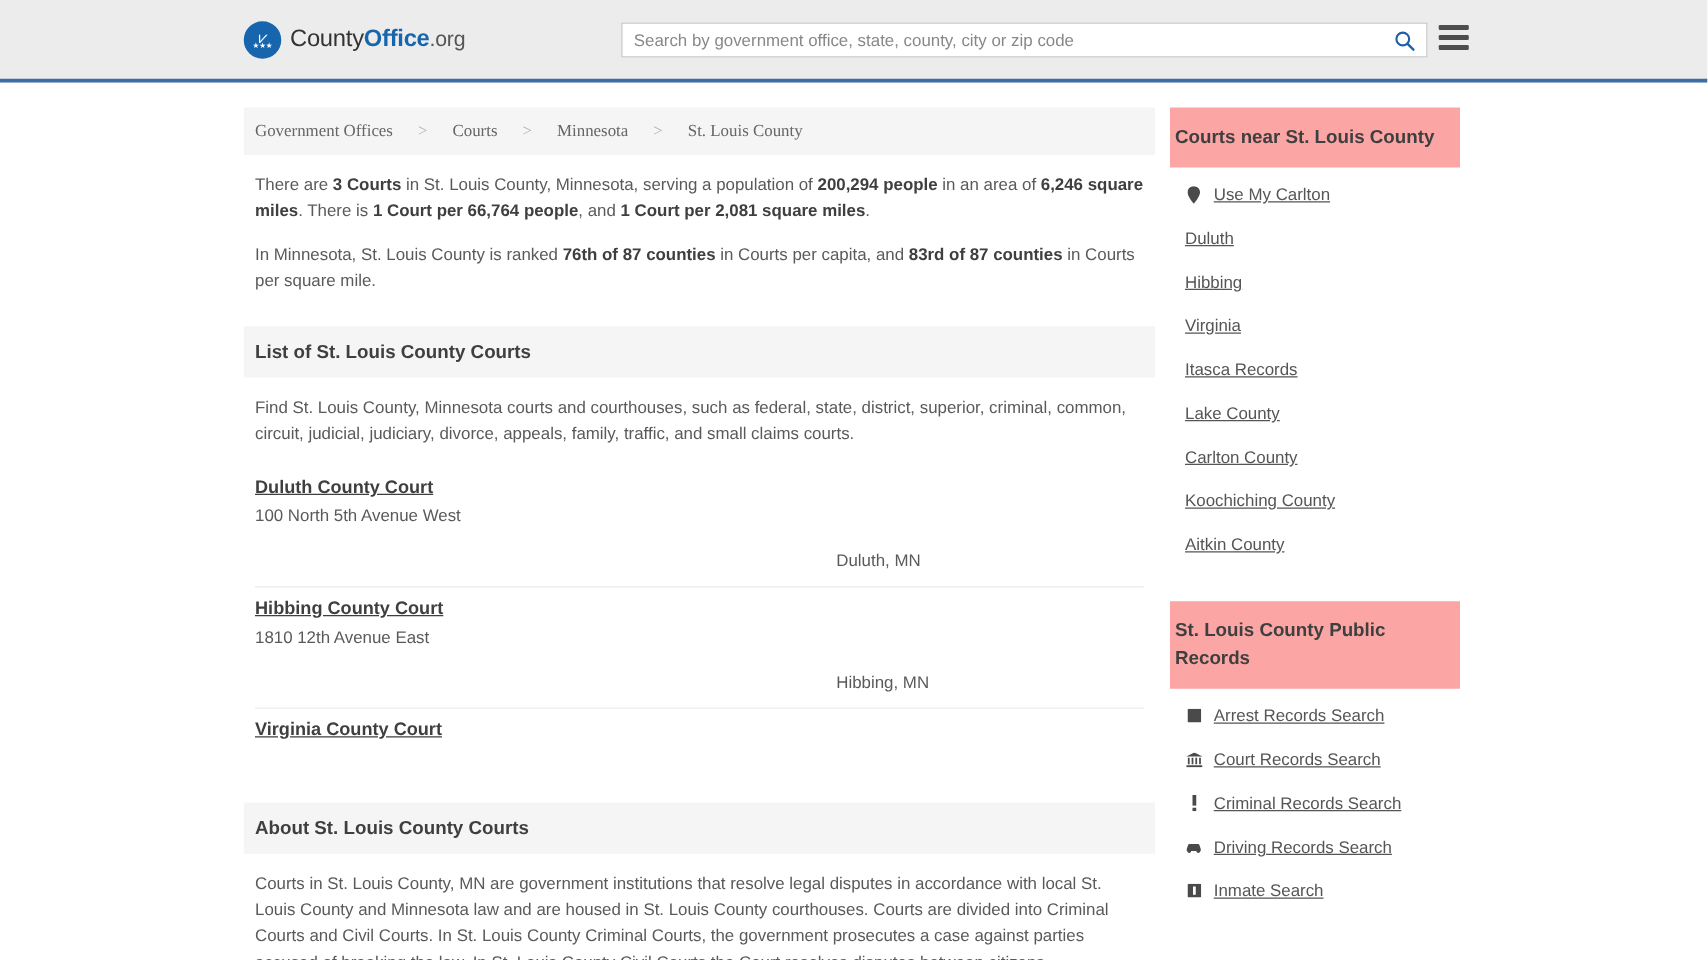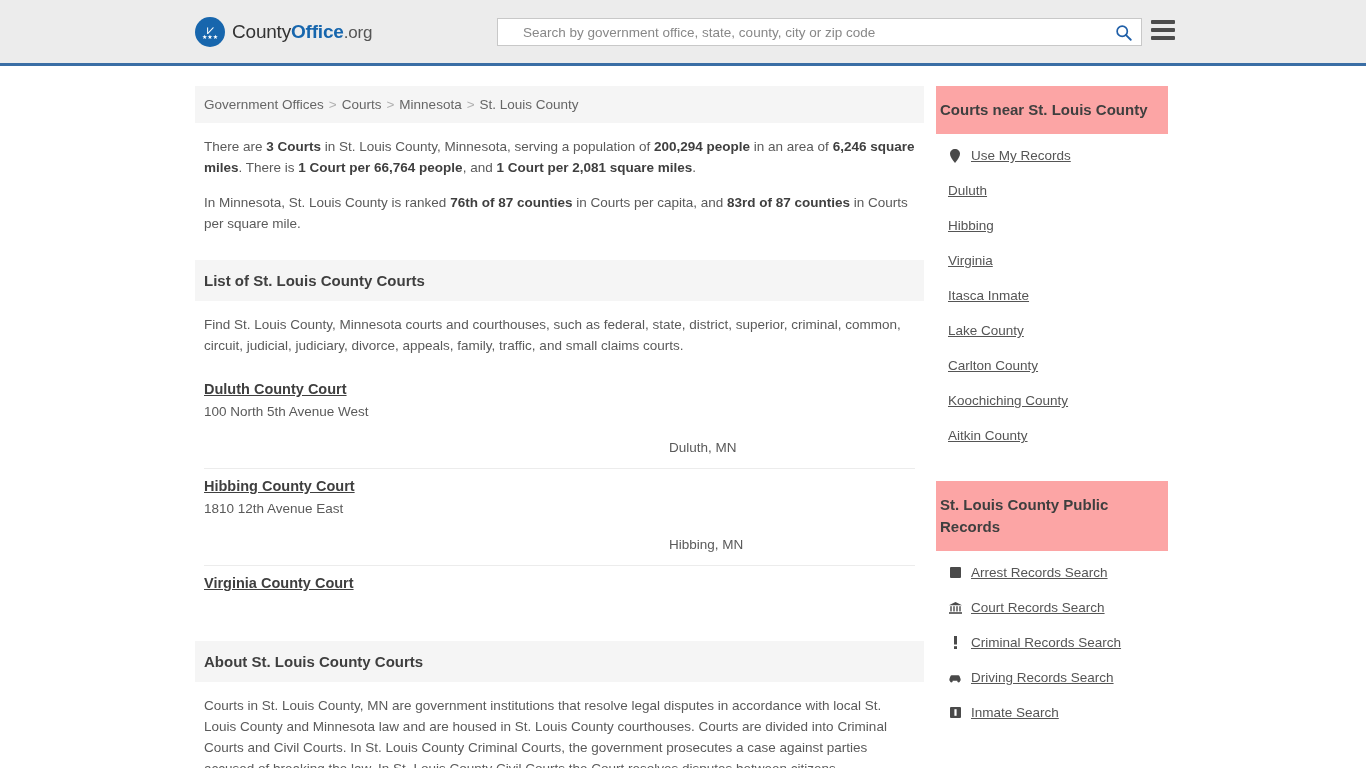--- a/index.html
+++ b/index.html
@@ -37,21 +37,21 @@
     font-size:6px; color:#ffffff; line-height:7px; letter-spacing:0px;
   }
   .logo-text { font-size:19px; color:#333333; letter-spacing:-0.2px; }
   .logo-text .b { color:#1766ad; font-weight:bold; }
   .logo-text .d { color:#555555; font-size:17px; }
 
   .search-wrap {
     position:absolute; left:497px; top:18px;
     width:645px; height:28px;
     background:#ffffff; border:1px solid #c8c8c8;
-    display:flex; align-items:flex-end;padding-left:16px;
+    display:flex; align-items:flex-end;
   }
   .search-input {
     flex:1; border:none; outline:none; height:26px;
     padding:0 9px; font-size:13.5px; color:#333;
     font-family:"Liberation Sans", sans-serif; background:transparent;
   }
   .search-input::placeholder { color:#888888; }
   .search-btn {
     width:36px; height:26px; background:transparent; border:none;
     cursor:pointer; display:flex; align-items:center; justify-content:center;
@@ -69,21 +69,21 @@
   .aside { width:232px; margin-left:12px; padding-top:20px; }
 
   h1.page-title {
     font-size:21px; color:#3f3f3f; font-weight:bold;
     margin:0 0 18px 8px; letter-spacing:-0.2px;
   }
 
   
   .breadcrumb {
     background:#f5f5f5; padding:11px 9px; font-size:13.5px;
-    display:flex; align-items:flex-start; flex-wrap:wrap; gap:2px;
+    display:flex; align-items:flex-start; flex-wrap:wrap; gap:17px;font-family:Liberation Serif, serif;
   }
   .breadcrumb a { color:#666666; text-decoration:none; cursor:pointer; }
   .breadcrumb .sep { color:#b0b0b0; margin:0 3px; }
   .breadcrumb .current { color:#666666; }
 
   .stats { padding:13px 9px 4px 9px; }
   .stats p {
     margin:0 0 14px 0; font-size:13.5px; line-height:21px; color:#5a5a5a;
   }
   .stats b { color:#3f3f3f; font-weight:bold; }
@@ -220,34 +220,34 @@
 
     <div class="side-head">Courts near St. Louis County</div>
     <div class="side-list">
 
       <div class="side-item">
         <span class="ico">
           <svg width="10" height="14" viewBox="0 0 10 14">
               <path d="M5 0C2.2 0 0 2.1 0 4.8 0 8.3 5 14 5 14s5-5.7 5-9.2C10 2.1 7.8 0 5 0z" fill="#4a4a4a"></path>
             </svg>
         </span>
-        <span class="label">Use My Records</span>
+        <span class="label">Use My Carlton</span>
       </div>
 
       <div class="side-item no-icon">
         <span class="label">Duluth</span>
       </div>
       <div class="side-item no-icon">
         <span class="label">Hibbing</span>
       </div>
       <div class="side-item no-icon">
         <span class="label">Virginia</span>
       </div>
       <div class="side-item no-icon">
-        <span class="label">Itasca Inmate</span>
+        <span class="label">Itasca Records</span>
       </div>
       <div class="side-item no-icon">
         <span class="label">Lake County</span>
       </div>
       <div class="side-item no-icon">
         <span class="label">Carlton County</span>
       </div>
       <div class="side-item no-icon">
         <span class="label">Koochiching County</span>
       </div>

